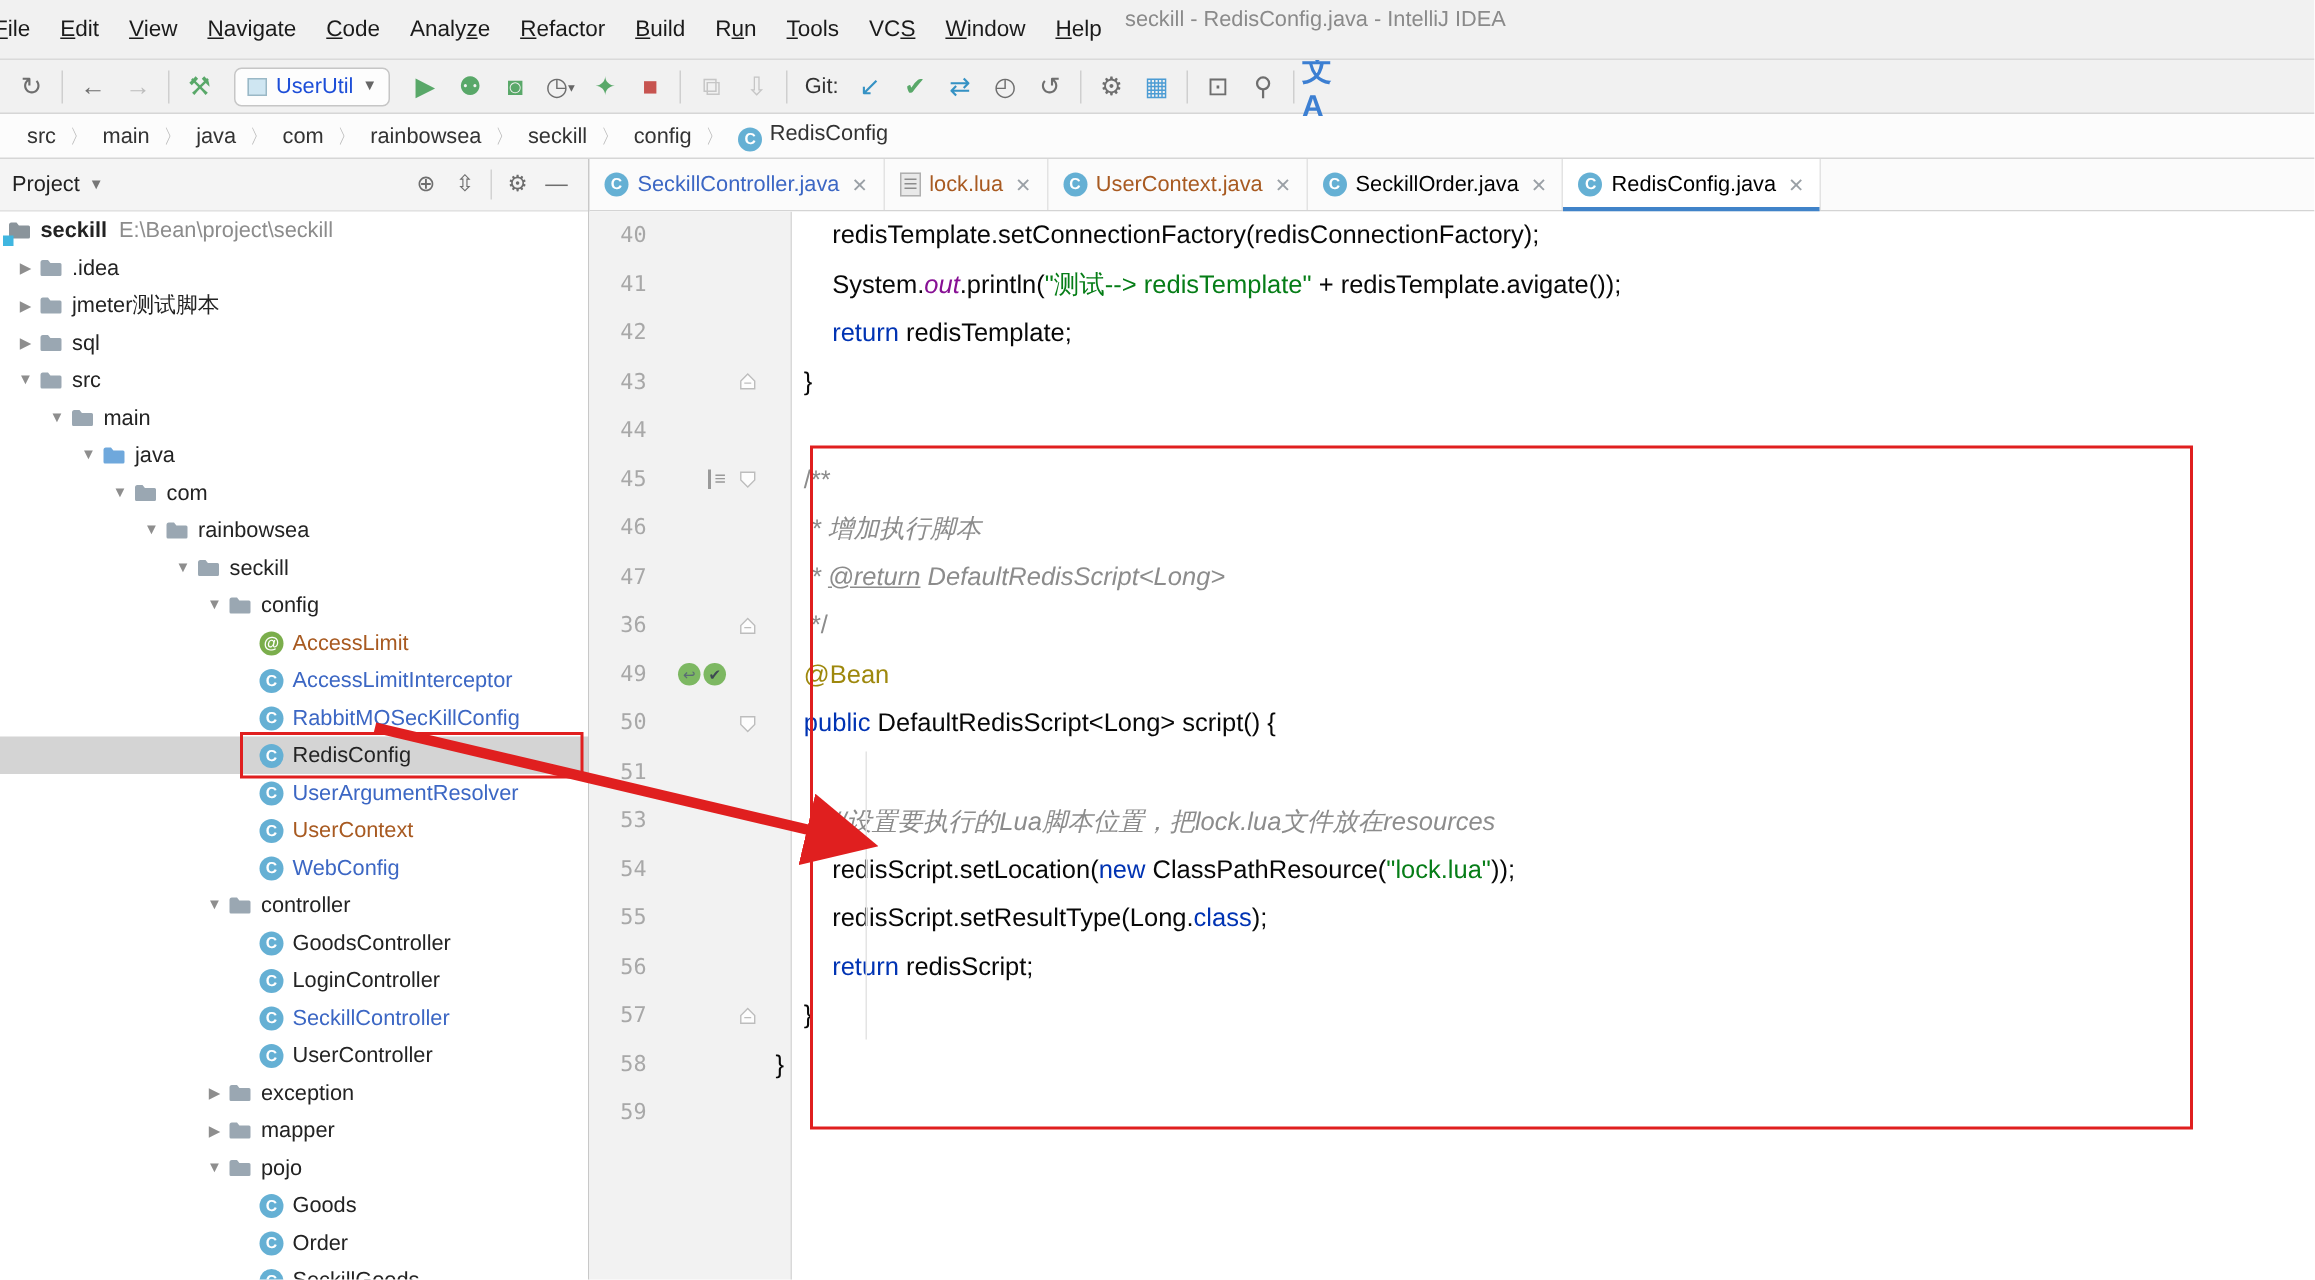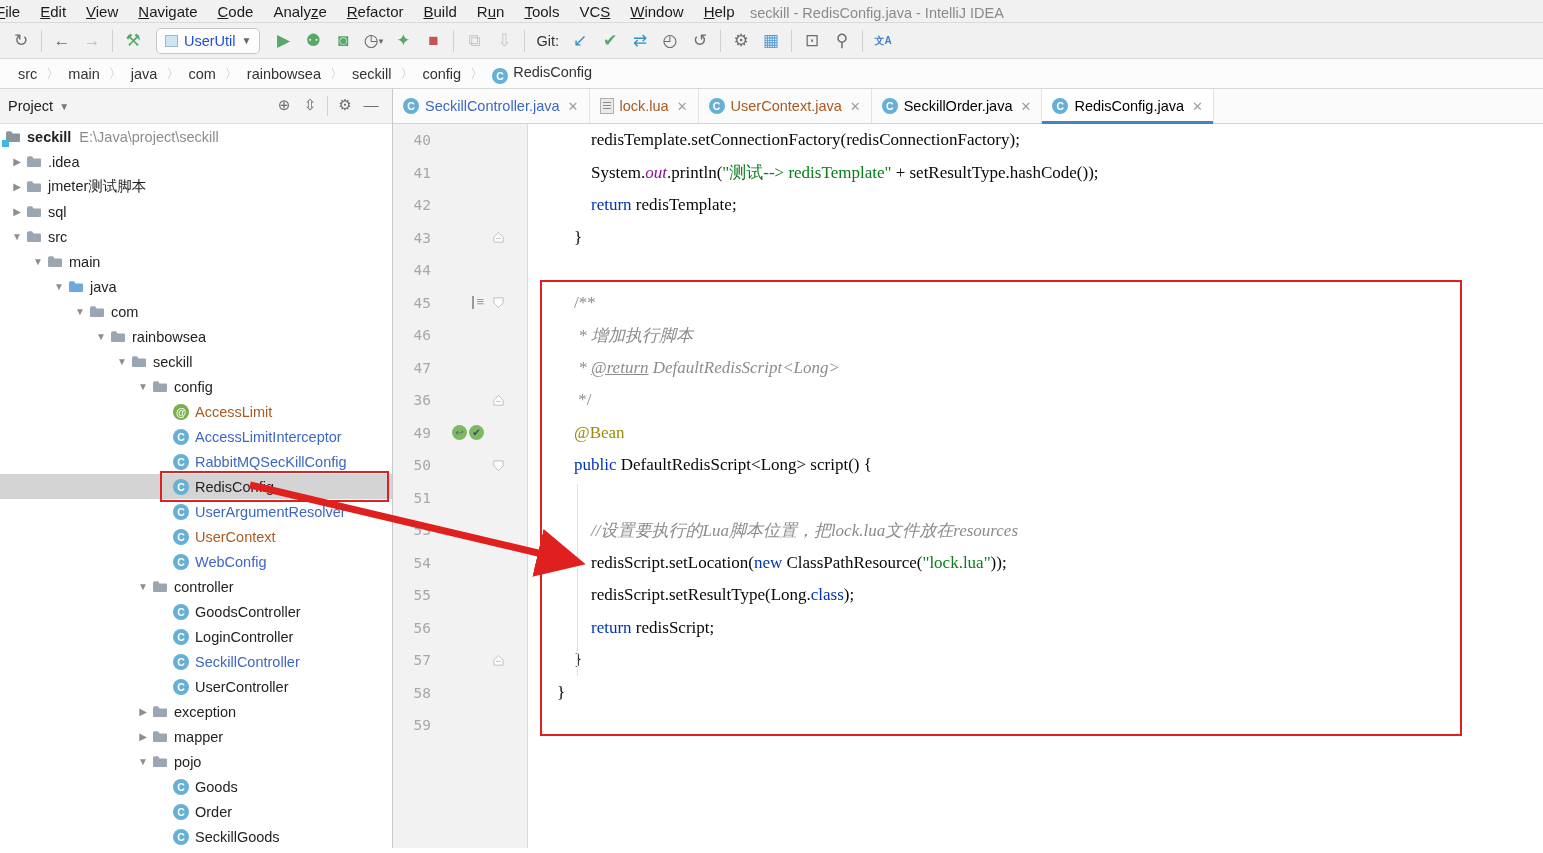--- a/index.html
+++ b/index.html
@@ -1,18 +1,18 @@
 <!DOCTYPE html>
 <html><head>
 <meta charset="utf-8">
 <style>
   * { box-sizing: border-box; margin:0; padding:0; }
   html,body { width:1543px; height:853px; overflow:hidden; background:#fff;
     font-family:"Liberation Sans", sans-serif; }
-  .titlebar { height:23px; background:#F1F1F1; display:flex; align-items:center;
+  .titlebar { height:40px; background:#F1F1F1; display:flex; align-items:center;
     position:relative; border-bottom:1px solid #DADADA; }
   .menubar { display:flex; margin-left:-14px; }
   .menu-item { padding:4px 10px; font-size:15px; color:#1b1b1b; cursor:default; }
   .menu-item u { text-decoration:underline; }
   .wintitle { position:absolute; left:750px; top:5px; font-size:14.5px; color:#8a8a8a; }
   .toolbar { height:36px; background:#F1F1F1; border-bottom:1px solid #D6D6D6;
     display:flex; align-items:center; padding-left:6px; }
   .tb-icon { width:30px; height:28px; display:flex; align-items:center; justify-content:center;
     font-size:17px; cursor:default; }
   .tb-sep { width:1px; height:22px; background:#CFCFCF; margin:0 5px; }
@@ -62,22 +62,22 @@
     background:#8C8C8C; box-shadow:0 3px 0 #8C8C8C, 0 6px 0 #8C8C8C; }
   .codewrap { position:relative; flex:1; overflow:hidden; background:#fff; }
   .gutterbg { position:absolute; left:0; top:0; bottom:0; width:135px; background:#F2F2F2;
     border-right:1px solid #D9D9D9; }
   .code-line { height:32.5px; display:flex; align-items:center; position:relative; }
   .lnum { width:26px; margin-left:12px; text-align:right; flex:none; color:#A8A8A8;
     font-family:"DejaVu Sans Mono", monospace; font-size:14.5px; }
   .gslot { width:56px; flex:none; display:flex; justify-content:flex-end; align-items:center;
     gap:2px; padding-right:3px; }
   .gfold { width:22px; flex:none; display:flex; align-items:center; justify-content:center; }
-  .codetext { font-family:Liberation Serif, serif; font-size:17px; white-space:pre;
-    padding-left:8px;margin-left:40px; }
+  .codetext { font-family:Liberation Sans, sans-serif; font-size:17px; white-space:pre;
+    padding-left:8px; }
   .s-p { color:#080808; } .s-kw { color:#0033B3; } .s-str { color:#067D17; }
   .s-com { color:#8C8C8C; font-style:italic;text-align:right; } .s-comu { color:#8C8C8C; }
   .s-doctag { color:#8C8C8C; font-style:italic; text-decoration:underline; }
   .s-field { color:#871094; font-style:italic; } .s-ann { color:#9E880D; }
   .indent-guide { position:absolute; width:1px; background:#E4E4E4; }
   .code-redbox { position:absolute; left:147px; top:156px; width:922px; height:456px;
     border:2px solid #E01F1F; pointer-events:none; z-index:5; }
   .tree-redbox { position:absolute; left:160px; top:382px; width:229px; height:31px;
     border:2px solid #E01F1F; pointer-events:none; z-index:6; }
   .arrow-overlay { position:absolute; left:0; top:0; pointer-events:none; z-index:7; }
@@ -136,21 +136,21 @@
     <span class="tb-icon" style="color: rgb(53, 146, 196);">⇄</span>
     <span class="tb-icon" style="color: rgb(110, 110, 110);">◴</span>
     <span class="tb-icon" style="color: rgb(110, 110, 110);">↺</span>
     <div class="tb-sep"></div>
     <span class="tb-icon" style="color: rgb(110, 110, 110);">⚙</span>
     <span class="tb-icon" style="color: rgb(76, 156, 212);">▦</span>
     <div class="tb-sep"></div>
     <span class="tb-icon" style="color: rgb(110, 110, 110);">⊡</span>
     <span class="tb-icon" style="color: rgb(110, 110, 110);">⚲</span>
     <div class="tb-sep"></div>
-    <span class="tb-icon" style="color: rgb(60, 127, 210); font-weight: bold; font-size: 10px;">文A</span>
+    <span class="tb-icon" style="color: rgb(60, 127, 210); font-weight: bold; font-size: 20px;">文A</span>
   </div>
 
 <div class="breadcrumbs" id="breadcrumbs">
     <span class="bc-item">src</span>
     <span class="bc-sep">〉</span>
     <span class="bc-item">main</span>
     <span class="bc-sep">〉</span>
     <span class="bc-item">java</span>
     <span class="bc-sep">〉</span>
     <span class="bc-item">com</span>
@@ -174,21 +174,21 @@
     </div>
     <div class="tree" id="tree">
         <div class="tree-row" style="padding-left: 4px;">
           <span class="tr-ico">
             <svg width="16" height="13" viewBox="0 0 16 13">
               <path d="M1 3 Q1 1.3 2.6 1.3 H6 L7.6 3.4 H14 Q15 3.4 15 4.4 V11 Q15 12 14 12 H2 Q1 12 1 11 Z" fill="#8A949B"></path>
             </svg>
             <span class="rootbadge"></span>
           </span>
           <span class="tr-label c-bold">seckill</span>
-          <span class="tr-extra">E:\Java\project\seckill</span>
+          <span class="tr-extra">E:\Bean\project\seckill</span>
         </div>
         <div class="tree-row" style="padding-left: 9px;">
           <span class="tr-chev">▶</span>
           <span class="tr-ico">
             <svg width="16" height="13" viewBox="0 0 16 13">
               <path d="M1 3 Q1 1.3 2.6 1.3 H6 L7.6 3.4 H14 Q15 3.4 15 4.4 V11 Q15 12 14 12 H2 Q1 12 1 11 Z" fill="#9AA7B2"></path>
             </svg>
           </span>
           <span class="tr-label">.idea</span>
         </div>
@@ -445,21 +445,21 @@
           <div class="code-line">
             <span class="lnum">40</span>
             <span class="gslot"></span>
             <span class="gfold"></span>
             <span class="codetext"><span class="s-p">        redisTemplate.setConnectionFactory(redisConnectionFactory);</span></span>
           </div>
           <div class="code-line">
             <span class="lnum">41</span>
             <span class="gslot"></span>
             <span class="gfold"></span>
-            <span class="codetext"><span class="s-p">        System.</span><span class="s-field">out</span><span class="s-p">.println(</span><span class="s-str">"测试--&gt; redisTemplate"</span><span class="s-p"> + setResultType.hashCode());</span></span>
+            <span class="codetext"><span class="s-p">        System.</span><span class="s-field">out</span><span class="s-p">.println(</span><span class="s-str">"测试--&gt; redisTemplate"</span><span class="s-p"> + redisTemplate.avigate());</span></span>
           </div>
           <div class="code-line">
             <span class="lnum">42</span>
             <span class="gslot"></span>
             <span class="gfold"></span>
             <span class="codetext"><span class="s-p">        </span><span class="s-kw">return</span><span class="s-p"> redisTemplate;</span></span>
           </div>
           <div class="code-line">
             <span class="lnum">43</span>
             <span class="gslot"></span>

